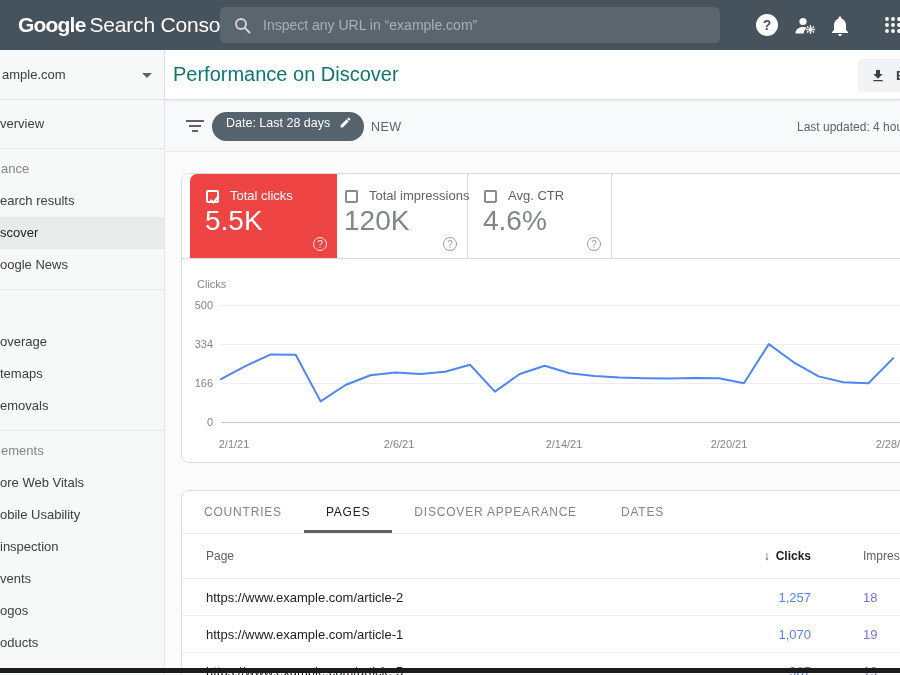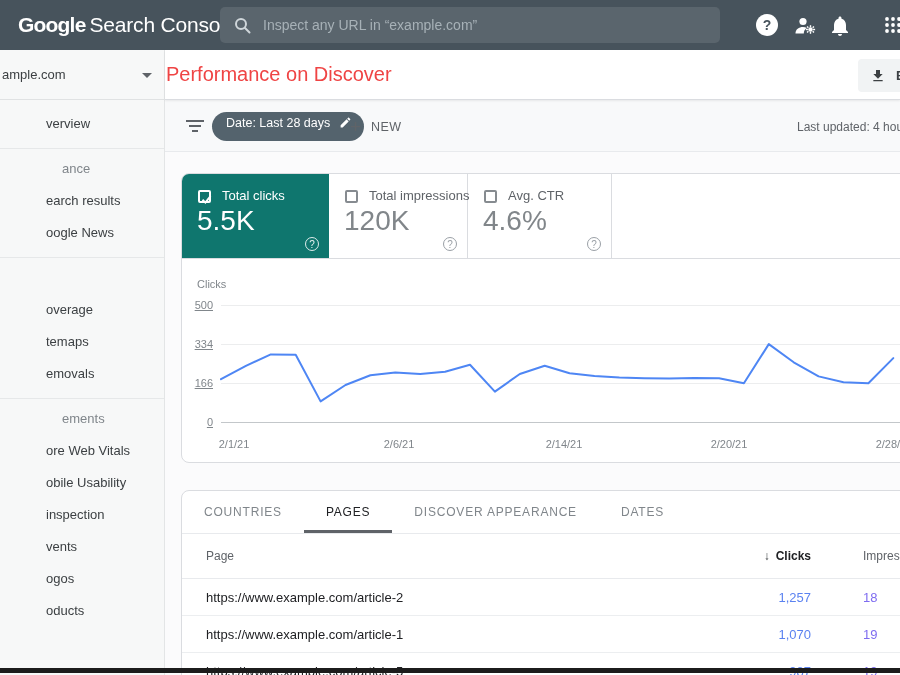--- a/index.html
+++ b/index.html
@@ -15,66 +15,66 @@
   .searchbox { position:absolute; left:220px; top:7px; width:500px; height:36px; background:#5a656d; border-radius:5px; display:flex; align-items:center; }
   .searchbox svg { margin-left:14px; flex:0 0 auto; }
   .searchbox input { background:transparent; border:none; outline:none; color:#e8eaed; font-size:14px; margin-left:12px; width:440px; font-family:"Liberation Sans",sans-serif; }
   .searchbox input::placeholder { color:#a7b1b7; opacity:1; }
   .tb-ico { position:absolute; top:14px; width:24px; height:24px; cursor:pointer; }
   .help-circle { position:absolute; left:756px; top:14px; width:22px; height:22px; border-radius:50%; background:#fff; color:#47535c; font-size:14px; font-weight:700; text-align:center; line-height:22px; cursor:pointer; }
   .dots-grid { position:absolute; left:884px; top:16px; cursor:pointer; }
 
   
   .main-header { position:absolute; left:165px; top:50px; width:735px; height:50px; background:#fff; border-bottom:1px solid #dadce0; box-shadow:0 1px 2px rgba(0,0,0,.07); z-index:10; }
-  .page-title { position:absolute; left:1px; top:13px; font-size:20px; color:#ef4444; }
+  .page-title { position:absolute; left:8px; top:13px; font-size:20px; color:#0f766e; }
   .export-btn { position:absolute; left:693px; top:9px; height:33px; background:#f1f3f4; border-radius:4px; display:flex; align-items:center; padding:0 16px 0 12px; cursor:pointer; white-space:nowrap; }
   .export-btn span { font-size:13px; font-weight:700; letter-spacing:.6px; color:#3c4043; margin-left:10px; }
 
   
   .sidebar { position:absolute; left:0; top:50px; width:165px; height:625px; background:#f7f8f8; border-right:1px solid #e3e5e6; z-index:5; }
   .property-row { position:relative; height:50px; border-bottom:1px solid #e0e2e3; cursor:pointer; }
   .property-label { position:absolute; left:2px; top:17px; font-size:13px; color:#3c4043; }
   .caret-down { position:absolute; right:12px; top:23px; width:0; height:0; border-left:5px solid transparent; border-right:5px solid transparent; border-top:5px solid #5f6368; }
   .nav { padding-top:8px; }
-  .nav-item { height:32px; line-height:32px; font-size:13px; color:#3c4043; padding-left:10px; white-space:nowrap; cursor:pointer;margin-left:36px; }
+  .nav-item { height:32px; line-height:32px; font-size:13px; color:#3c4043; padding-left:0; white-space:nowrap; cursor:pointer; }
   .nav-item.selected { background:#e9eaea; color:#202124; }
-  .nav-header { height:36px; padding-top:12px; font-size:13px; color:#80868b; padding-left:18px; white-space:nowrap; cursor:pointer;margin-left:44px; }
+  .nav-header { height:36px; padding-top:12px; font-size:13px; color:#80868b; padding-left:1px; white-space:nowrap; cursor:pointer; }
   .nav-divider { border-top:1px solid #e6e8e9; margin:8px 0 0 0; }
 
   
   .filterbar { position:absolute; left:165px; top:100px; width:735px; height:52px; background:#f8f9fa; border-bottom:1px solid #e8eaed; z-index:6; }
   .filter-icon { position:absolute; left:21px; top:20px; width:18px; height:12px; cursor:pointer; }
   .filter-icon i { display:block; background:#5f6368; height:2px; margin:0 auto 3px auto; }
   .filter-icon i:nth-child(1){width:18px;} .filter-icon i:nth-child(2){width:12px;} .filter-icon i:nth-child(3){width:6px;}
   .date-chip { position:absolute; left:47px; top:12px; height:29px; border-radius:15px; background:#54636d; color:#fff; display:flex; align-items:center; padding:0 12px 8px 14px; cursor:pointer; }
   .date-chip span { font-size:12.5px; white-space:nowrap; }
   .date-chip svg { margin-left:9px; }
   .new-filter { position:absolute; left:185px; top:12px; height:29px; display:flex; align-items:center; cursor:pointer; }
   .new-filter .plus { font-size:19px; color:#5f6368; font-weight:400; margin-right:10px; line-height:29px; }
   .new-filter .lbl { font-size:12.5px; color:#5f6368; letter-spacing:.4px; font-weight:500; }
   .last-updated { position:absolute; left:632px; top:20px; font-size:12px; color:#5f6368; white-space:nowrap; }
 
   
   .card { position:absolute; background:#fff; border:1px solid #dadce0; border-radius:8px; }
   .card-chart { left:181px; top:173px; width:760px; height:290px; }
   .tiles { position:absolute; left:0; top:0; width:100%; height:85px; border-bottom:1px solid #dadce0; }
   .tile { position:absolute; top:0; height:84px; cursor:pointer; }
-  .tile-clicks { left:0; width:147px; background:#0f766e; border-radius:7px 0 0 0; }
+  .tile-clicks { left:8px; width:147px; background:#ef4444; border-radius:7px 0 0 0; }
   .tile-impr { left:147px; width:139px; border-right:1px solid #dadce0; }
   .tile-ctr  { left:286px; width:144px; border-right:1px solid #dadce0; }
   .chk { position:absolute; left:16px; top:16px; width:13px; height:13px; border:2px solid #868b90; border-radius:2px; }
   .tile-clicks .chk { border-color:#fff; }
   .tile-label { position:absolute; left:40px; top:14px; font-size:13px; color:#5f6368; white-space:nowrap; }
   .tile-clicks .tile-label { color:#fff; }
   .tile-value { position:absolute; left:15px; top:31px; font-size:28px; color:#81868a; }
   .tile-clicks .tile-value { color:#fff; }
   .help-q { position:absolute; right:10px; bottom:7px; width:14px; height:14px; border:1.5px solid #9aa0a6; border-radius:50%; color:#9aa0a6; font-size:10px; line-height:14px; text-align:center; cursor:pointer; }
   .tile-clicks .help-q { border-color:rgba(255,255,255,.85); color:rgba(255,255,255,.9); }
   .axis-title { position:absolute; left:15px; top:104px; font-size:11px; color:#80868b; }
-  .ylab { position:absolute; left:0; width:31px; text-align:right; font-size:11px; color:#80868b; line-height:14px;text-decoration:underline; }
+  .ylab { position:absolute; left:0; width:31px; text-align:right; font-size:11px; color:#80868b; line-height:14px; }
   .xlab { position:absolute; top:264px; transform:translateX(-50%); font-size:11px; color:#80868b; white-space:nowrap; }
   .gridline { position:absolute; left:39px; width:720px; height:1px; background:#ecedee; }
   .gridline.zero { background:#c3c7ca; }
   #chart-svg { position:absolute; left:35px; top:131px; }
 
   
   .card-table { left:181px; top:490px; width:760px; height:210px; border-radius:8px 8px 0 0; }
   .tabs { position:absolute; left:0; top:0; height:43px; display:flex; border-bottom:1px solid #e8eaed; width:100%; }
   .tab { padding:0 22px; line-height:42px; font-size:12px; letter-spacing:.8px; color:#80868b; font-weight:500; cursor:pointer; white-space:nowrap; }
   .tab.active { color:#202124; border-bottom:3px solid #5f6368; }
@@ -143,20 +143,21 @@
   <div class="sidebar">
     <div class="property-row">
       <span class="property-label">ample.com</span>
       <span class="caret-down"></span>
     </div>
     <div class="nav">
       <div class="nav-item">verview</div>
       <div class="nav-divider"></div>
       <div class="nav-header">ance</div>
       <div class="nav-item">earch results</div>
+      <div class="nav-item selected">scover</div>
       <div class="nav-item">oogle News</div>
       <div class="nav-divider"></div>
       <div class="nav-header"></div>
       <div class="nav-item">overage</div>
       <div class="nav-item">temaps</div>
       <div class="nav-item">emovals</div>
       <div class="nav-divider"></div>
       <div class="nav-header">ements</div>
       <div class="nav-item">ore Web Vitals</div>
       <div class="nav-item">obile Usability</div>

